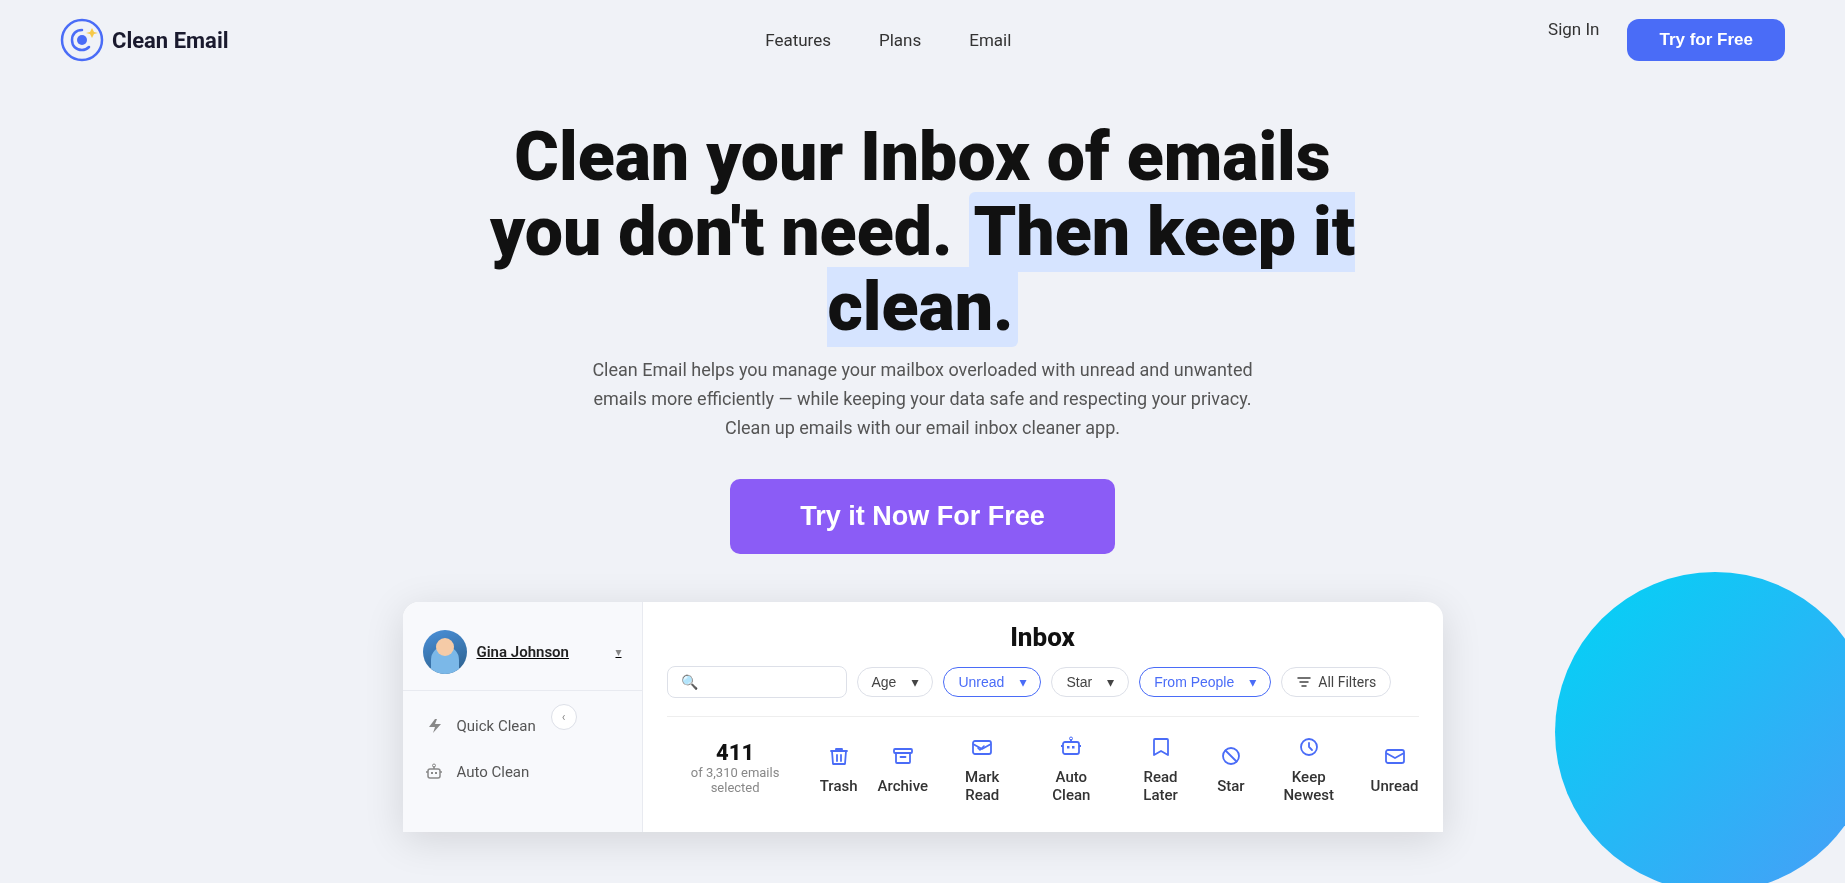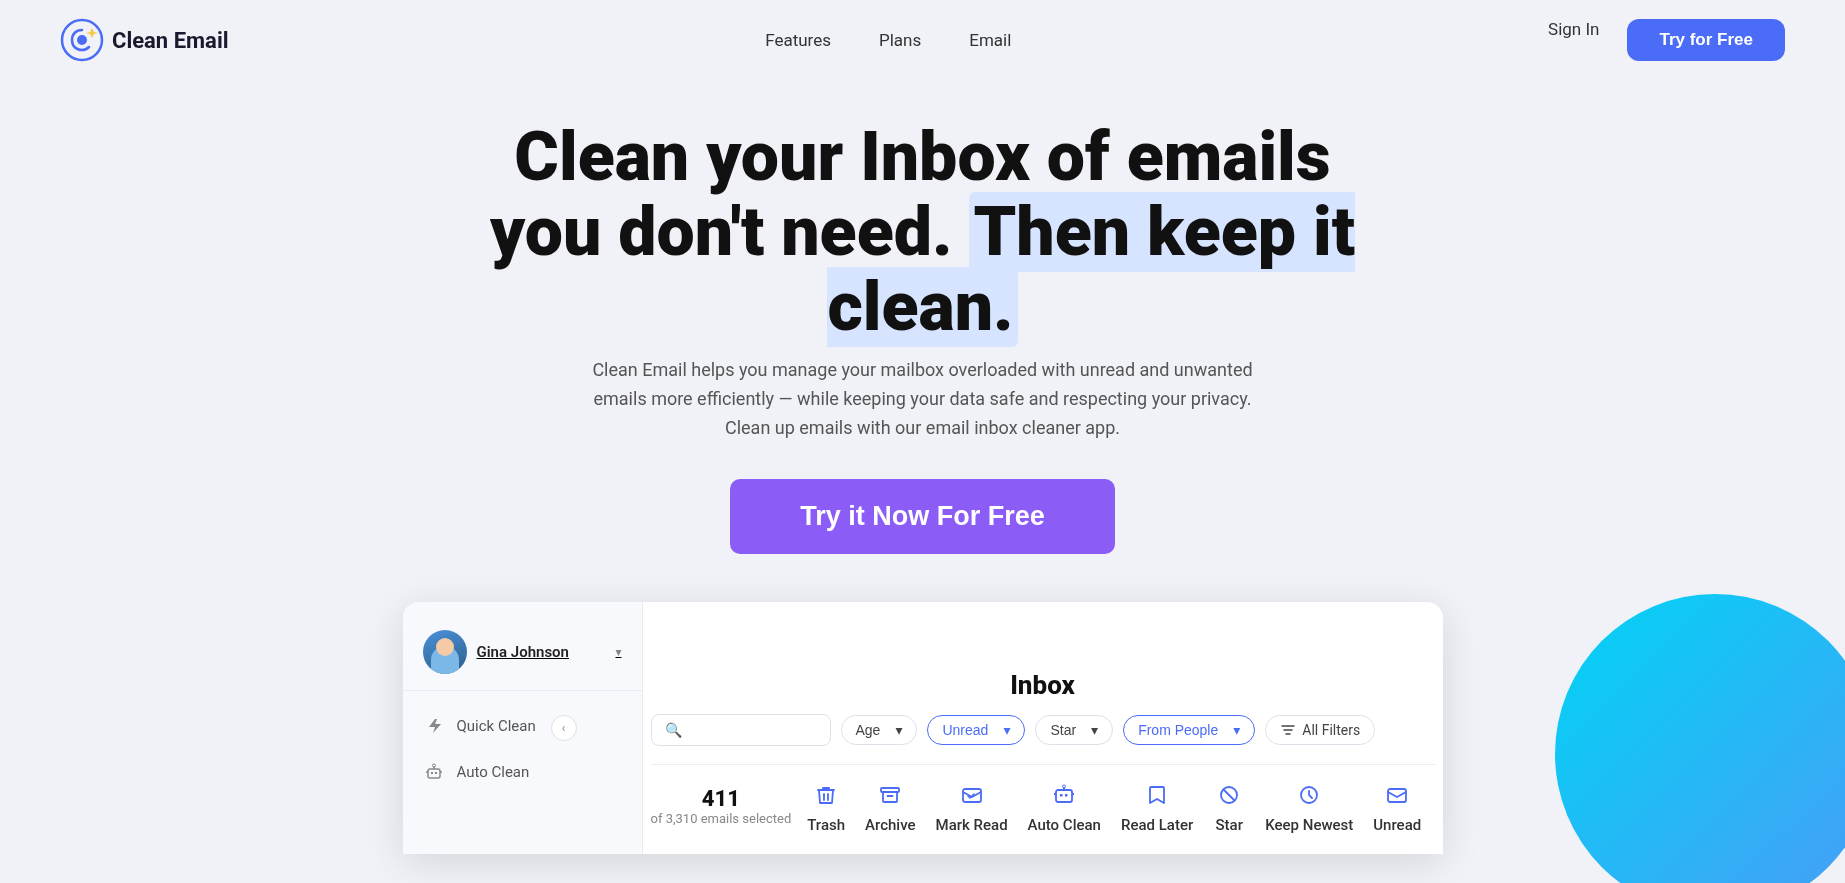--- a/index.html
+++ b/index.html
@@ -204,23 +204,22 @@
       display: flex;
       align-items: center;
       justify-content: center;
       color: #888;
       font-size: 16px;
     }
 
     
     .main-content {
       flex: 1;
-      padding: 20px 8px;
+      padding: 20px 24px;
       overflow: hidden;
-      margin-top: 48px;
     }
     .inbox-title {
       font-size: 26px;
       font-weight: 800;
       color: #111;
       margin-bottom: 14px;
     }
     .toolbar {
       display: flex;
       align-items: center;

